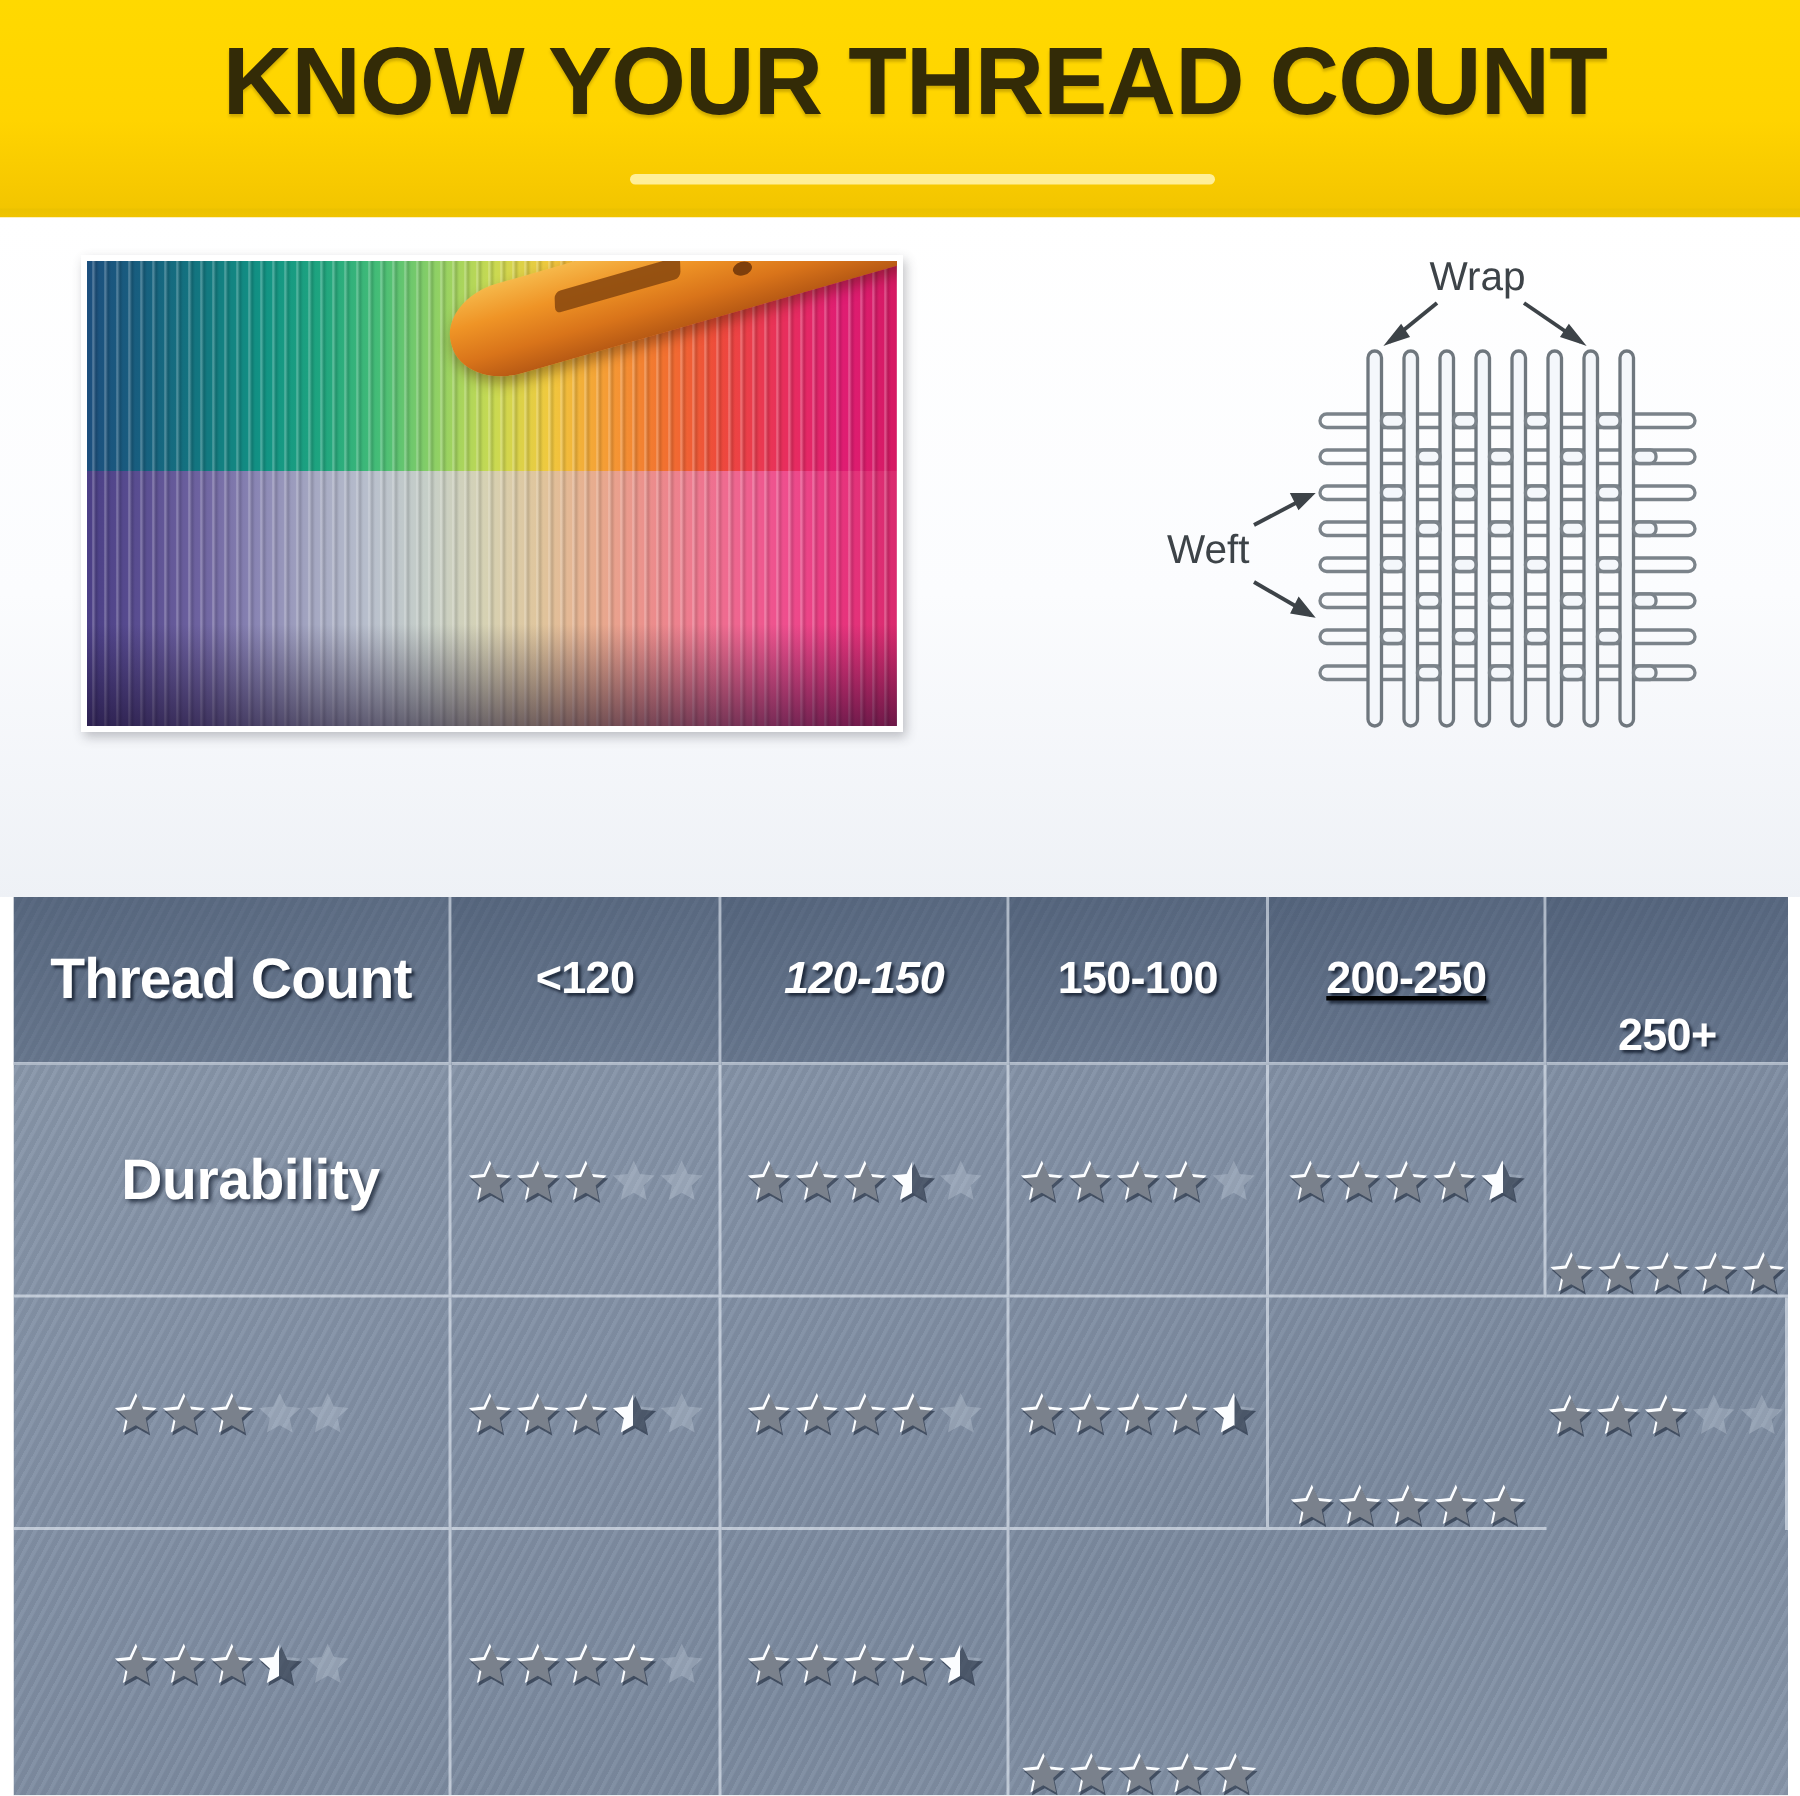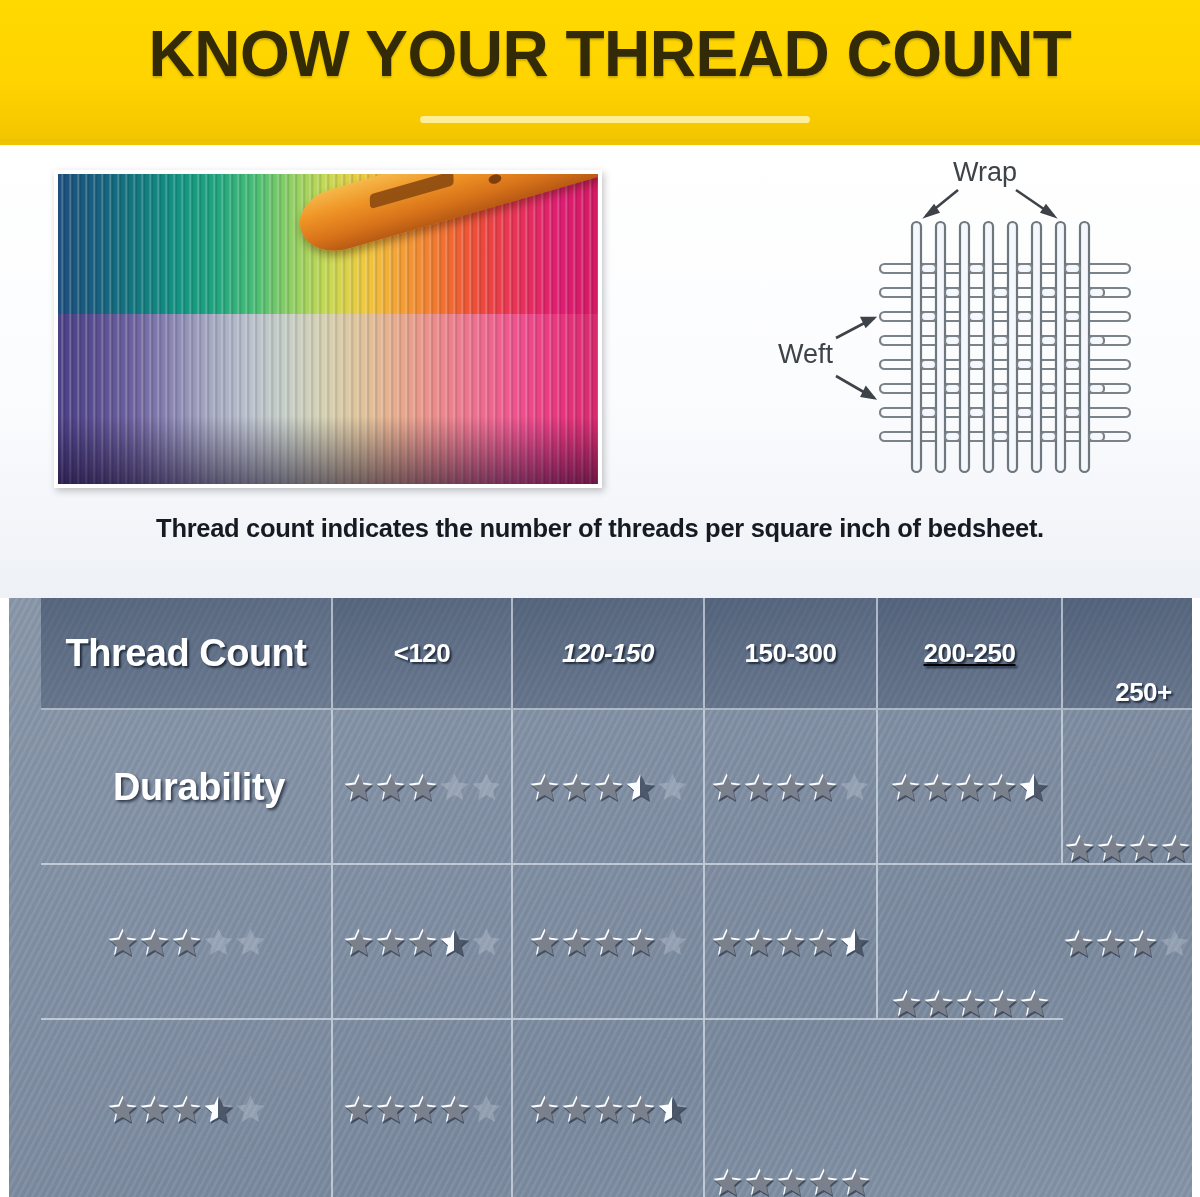--- a/index.html
+++ b/index.html
@@ -140,21 +140,21 @@
     position: absolute;
     left: 58%; top: 50%;
     width: 13px; height: 9px;
     background: #7e3f0c;
     border-radius: 50%;
   }
 
   
   .weave-wrap {
     position: absolute;
-    left: 762px; top: 148px;
+    left: 762px; top: 160px;
     width: 438px; height: 345px;
   }
   .weave-svg { display: block; width: 100%; height: 100%; }
   .weave-label {
     font-family: "Liberation Sans", sans-serif;
     font-size: 27px;
     fill: #3d4348;
   }
 
   
@@ -189,21 +189,20 @@
     border-left: 9px solid #ffffff;
     border-right: 8px solid #ffffff;
     overflow: hidden;
   }
   .grid {
     position: absolute;
     left: 0; top: 0; right: 0; bottom: 0;
     display: grid;
     grid-template-columns: 292px 180px 192px 173px 185px 1fr;
     grid-template-rows: 112px 155px 155px 1fr;
-    padding-left: 32px;
   }
   .cell {
     position: relative;
     display: flex;
     align-items: center;
     justify-content: center;
     box-sizing: border-box;
     border-right: 2px solid rgba(233,240,248,0.60);
     border-bottom: 2px solid rgba(233,240,248,0.60);
   }
@@ -211,21 +210,21 @@
   .cell.lastrow { border-bottom: none; }
   .hdr-text {
     font-family: "Liberation Sans", sans-serif;
     font-weight: bold;
     font-size: 38px;
     color: #ffffff;
     text-shadow: 2px 2px 2px rgba(12,22,38,0.75);
     white-space: nowrap;
     letter-spacing: -0.5px;
   }
-  .hdr-text.small { font-size: 26px; }
+  .hdr-text.small { font-size: 30px; }
 
   .row-label {
     font-family: "Liberation Sans", sans-serif;
     font-weight: bold;
     font-size: 38px;
     color: #ffffff;
     text-shadow: 2px 2px 3px rgba(12,22,38,0.70);
     text-align: center;
     line-height: 44px;
     letter-spacing: -0.3px;
@@ -369,36 +368,35 @@
       <g stroke="#3d4348" stroke-width="2.6" fill="#3d4348">
         <line x1="74" y1="190" x2="112" y2="170"></line>
         <polygon points="112,170 100,170 104,178"></polygon>
         <line x1="74" y1="228" x2="112" y2="250"></line>
         <polygon points="112,250 100,248 104,240"></polygon>
       </g>
     </svg>
   </div>
 
   <div class="caption">
-    <span class="caption-line">Thread count indicates the number of threads per square inch of bedsheet.</span>
   </div>
 
   <div class="table">
     <div class="grid" id="table-grid">
         <div class="cell hdr-cell" style="background: linear-gradient(170deg, rgba(40, 58, 86, 0.52), rgba(52, 70, 98, 0.3));">
           <span class="hdr-text">Thread Count</span>
         </div>
         <div class="cell hdr-cell" style="background: linear-gradient(170deg, rgba(40, 58, 86, 0.52), rgba(52, 70, 98, 0.3));">
           <span class="hdr-text small">&lt;120</span>
         </div>
         <div class="cell hdr-cell" style="background: linear-gradient(170deg, rgba(40, 58, 86, 0.52), rgba(52, 70, 98, 0.3)); font-style: italic;">
           <span class="hdr-text small">120-150</span>
         </div>
         <div class="cell hdr-cell" style="background: linear-gradient(170deg, rgba(40, 58, 86, 0.52), rgba(52, 70, 98, 0.3));">
-          <span class="hdr-text small">150-300</span>
+          <span class="hdr-text small">150-100</span>
         </div>
         <div class="cell hdr-cell" style="background: linear-gradient(170deg, rgba(40, 58, 86, 0.52), rgba(52, 70, 98, 0.3)); text-decoration: underline;">
           <span class="hdr-text small">200-250</span>
         </div>
         <div class="cell hdr-cell lastcol" style="background: linear-gradient(170deg, rgba(40, 58, 86, 0.52), rgba(52, 70, 98, 0.3));">
           <span class="hdr-text small">250+</span>
         </div>
         <div class="cell">
           <div class="row-label">Durability</div>
         </div>

